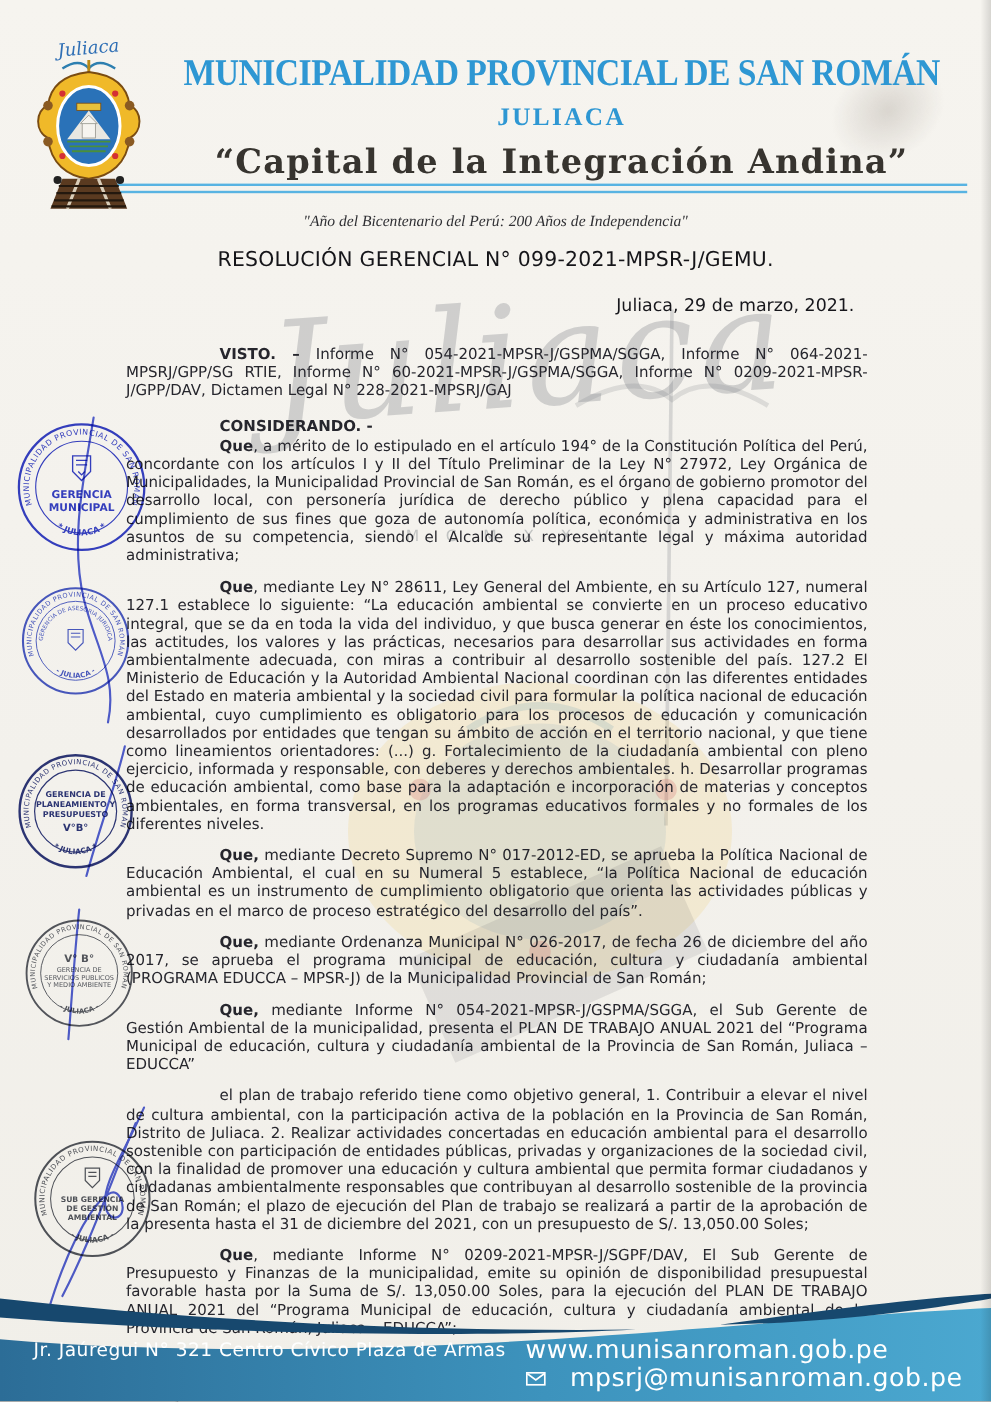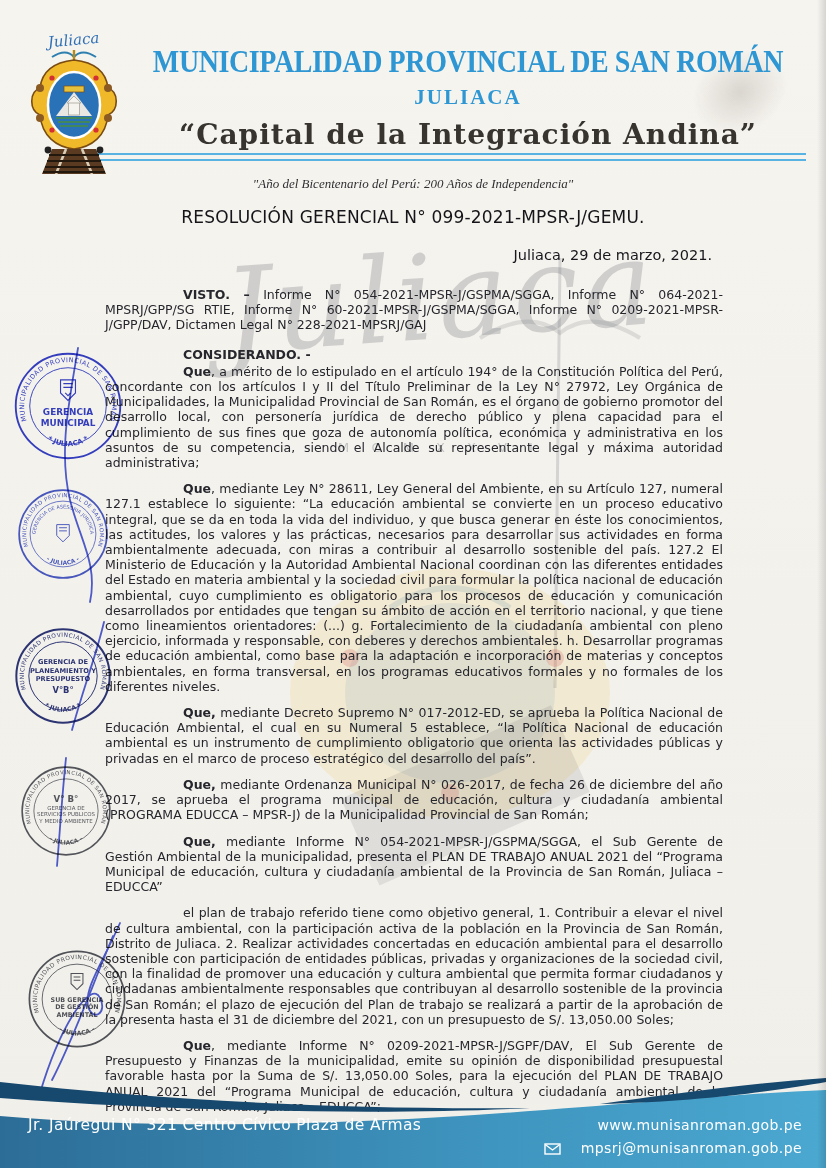--- a/index.html
+++ b/index.html
@@ -45,22 +45,22 @@
   .doc p.visto{margin-bottom:14px;}
   .doc p.considerando{margin-bottom:2px;font-weight:bold;}
   .doc b{font-weight:bold;}
   
   .stamp{position:absolute;mix-blend-mode:multiply;z-index:4;}
   .sig{position:absolute;left:0;top:338px;z-index:5;mix-blend-mode:multiply;}
   
   .footer-wave{position:absolute;left:0;bottom:0;z-index:7;}
   .f-left{position:absolute;left:28px;top:1114px;z-index:8;color:#fff;
     font-size:15.5px;line-height:23px;letter-spacing:.4px;}
-  .f-right{position:absolute;right:24px;top:1114px;z-index:8;color:#fff;text-align:right;
-    font-size:14px;line-height:23px;letter-spacing:.4px;}
+  .f-right{position:absolute;right:24px;top:1114px;z-index:8;color:#fff;
+    font-size:21px;line-height:23px;letter-spacing:.4px;}
   .f-right .mailrow{display:flex;align-items:center;justify-content:flex-end;gap:20px;}
   .stamp text{font-family:"DejaVu Sans",sans-serif;}
 </style>
 </head>
 <body>
 
 <div class="page">
 
   <div class="stain"></div>
 

